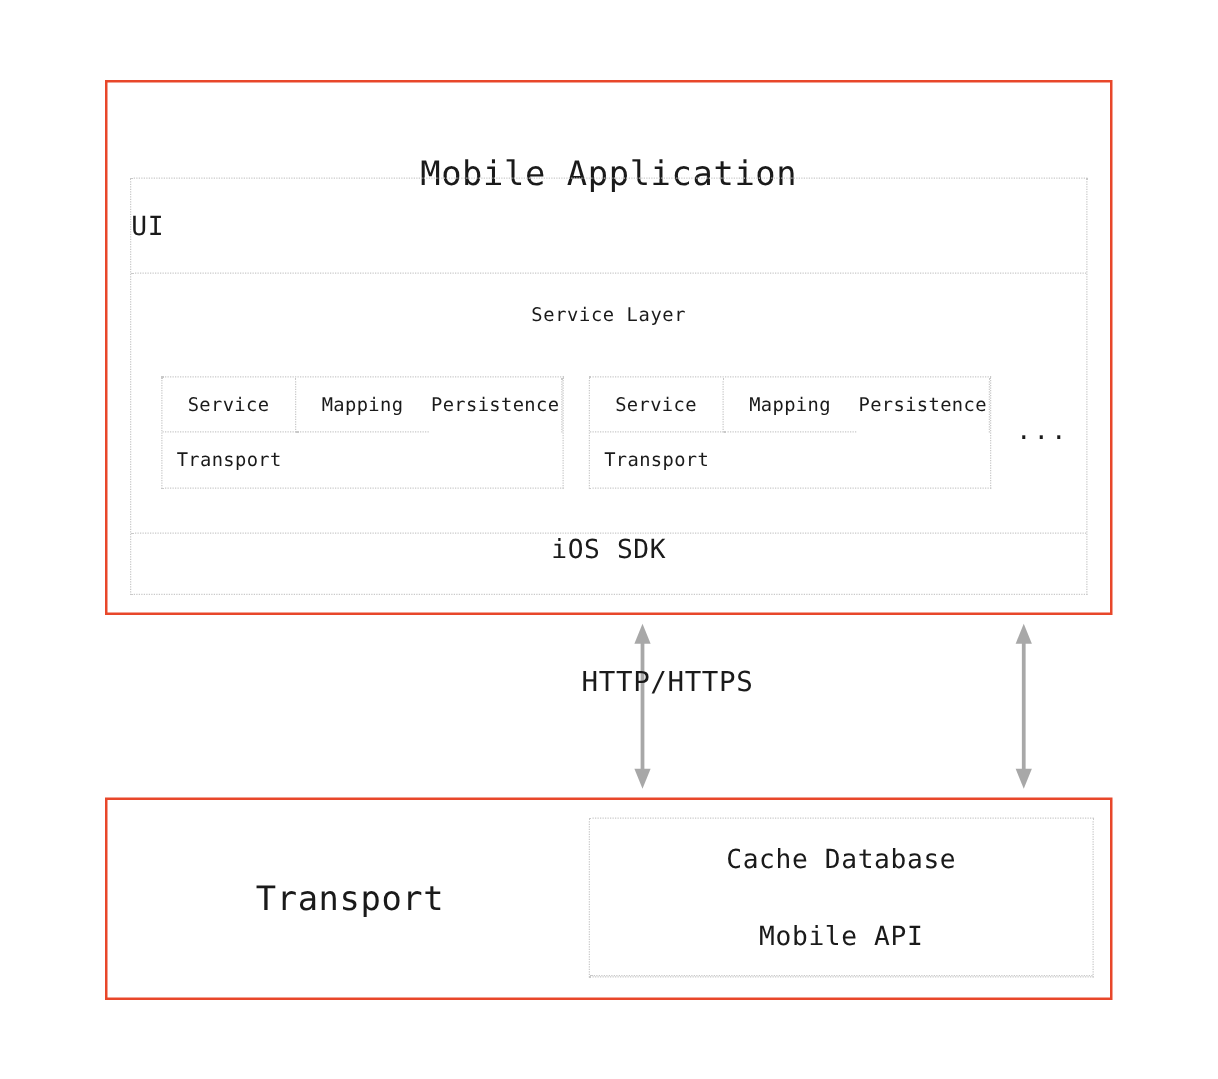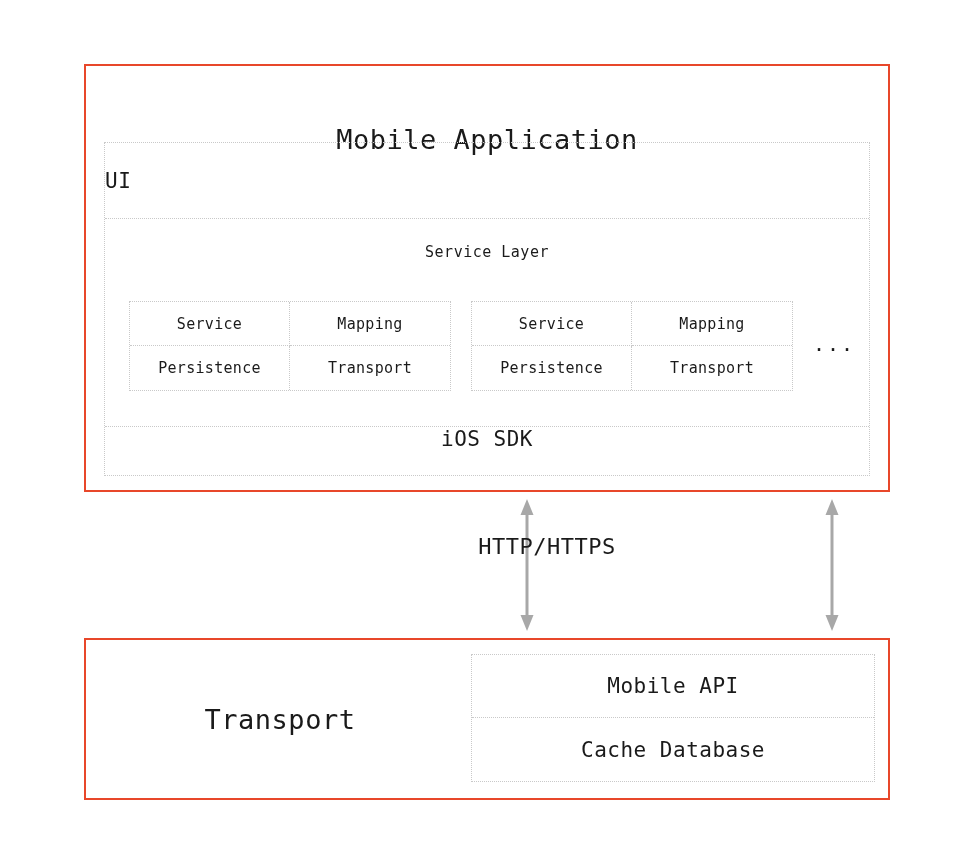--- a/index.html
+++ b/index.html
@@ -101,21 +101,21 @@
     padding-left: 24px;
     box-sizing: border-box;
   }
 
   .module-group {
     width: 322px;
     height: 90px;
     border: 1px dotted #c9c9c9;
     box-sizing: border-box;
     display: grid;
-    grid-template-columns: 1fr 1fr;
+    grid-template-columns: 1fr 1fr 1fr;
     grid-template-rows: 1fr 1fr;
     margin-right: 20px;
   }
   .module-cell {
     display: flex;
     align-items: center;
     justify-content: center;
     font-size: 15px;
     letter-spacing: 0.3px;
     box-sizing: border-box;
@@ -139,21 +139,21 @@
     bottom: 0;
     display: flex;
     align-items: flex-start;
     justify-content: center;
   }
   .sdk-row .row-label { font-size: 21px; letter-spacing: 0.5px; }
 
   
   .connector-zone {
     position: absolute;
-    left: 89px;
+    left: 76px;
     top: 492px;
     width: 806px;
     height: 108px;
   }
   .arrow {
     position: absolute;
     top: 6px;
     width: 22px;
     height: 134px;
   }
@@ -281,18 +281,18 @@
       <polygon points="11,133 4.5,117 17.5,117" fill="#a8a8a8"></polygon>
     </svg>
 
     <div class="protocol-label">HTTP/HTTPS</div>
   </div>
 
   <div class="mw-box">
     <div class="mw-title">Transport</div>
 
     <div class="mw-inner">
+      <div class="mw-cell">Cache Database</div>
       <div class="mw-cell b-bottom">Mobile API</div>
-      <div class="mw-cell">Cache Database</div>
     </div>
   </div>
 
 </div>
 
 </body></html>

